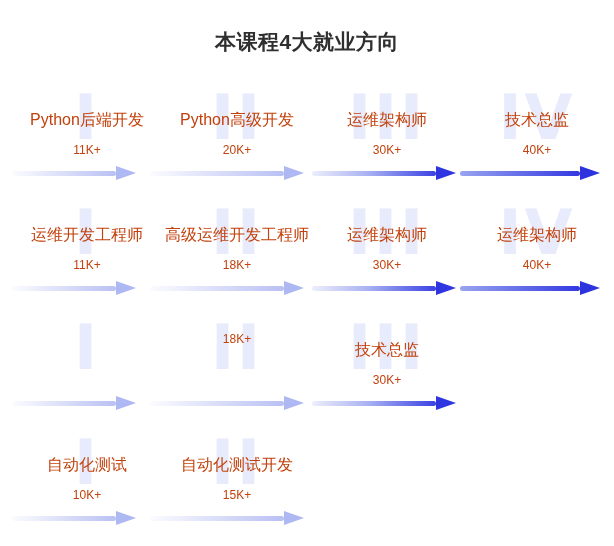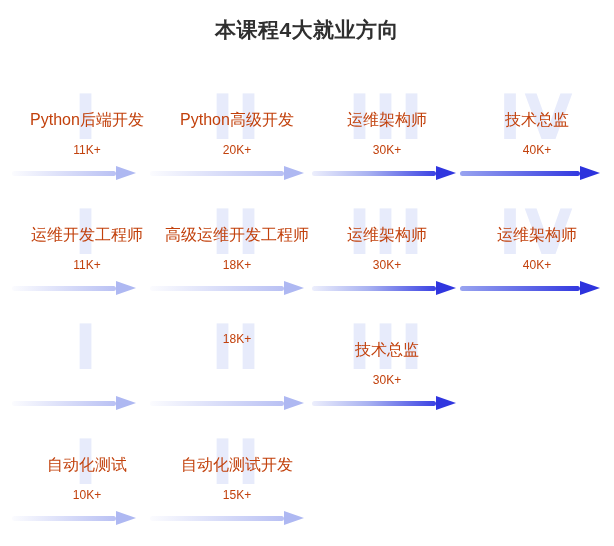--- a/index.html
+++ b/index.html
@@ -4,21 +4,21 @@
 <style>
   html,body { margin:0; padding:0; background:#ffffff; }
   .page {
     position:relative;
     width:614px; height:546px;
     background:#ffffff;
     font-family:"Liberation Sans", sans-serif;
     overflow:hidden;
   }
   .page-title {
-    position:absolute; top:16px; left:0; width:614px;
+    position:absolute; top:28px; left:0; width:614px;
     text-align:center;
     font-size:21px; font-weight:bold; color:#2f2f2f;
     letter-spacing:0.5px;
   }
   .track-row { position:absolute; left:0; width:614px; height:115px; }
   .track-row.r0 { top:88px; }
   .track-row.r1 { top:203px; }
   .track-row.r2 { top:318px; }
   .track-row.r3 { top:433px; }
 

